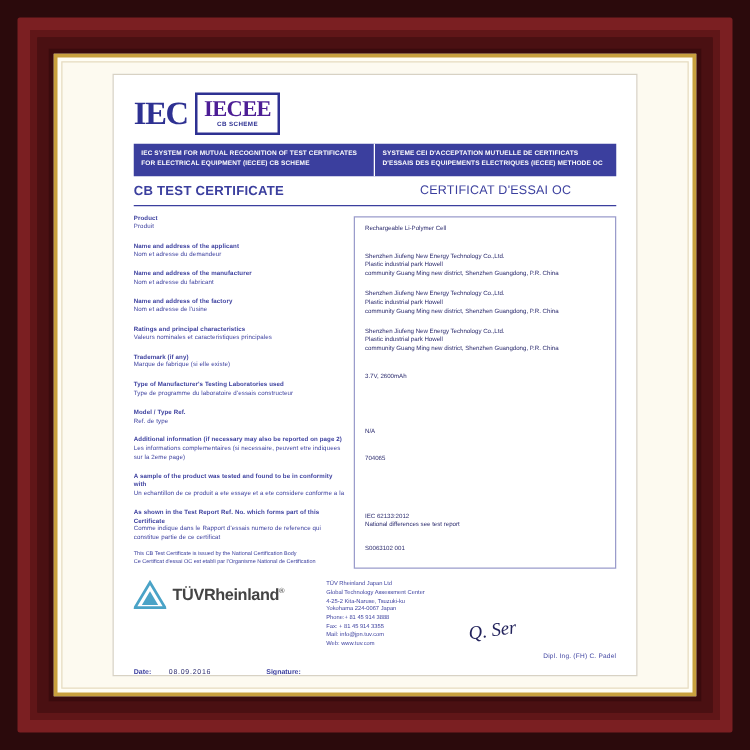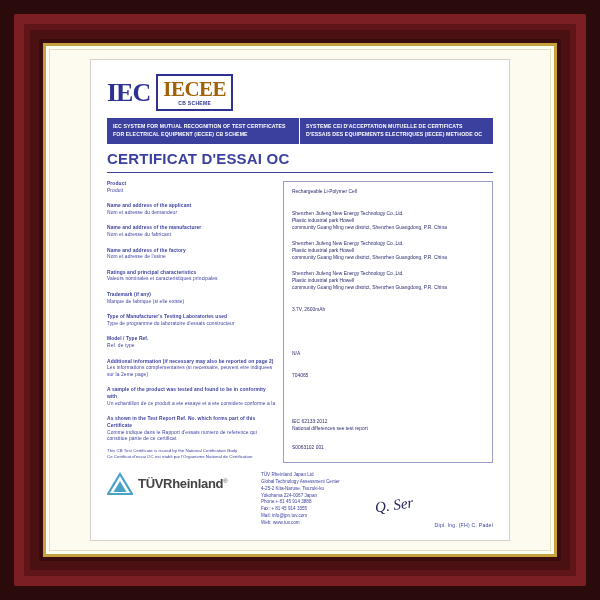--- a/index.html
+++ b/index.html
@@ -89,22 +89,22 @@
   }
   .iecee-box {
     border: 2px solid #2e3192;
     padding: 2px 5px 3px 5px;
     text-align: center;
     line-height: 1.05;
   }
   .iecee-top {
     font-family: "Liberation Serif", serif;
     font-weight: bold;
-    font-size: 21px;
-    color: #a16207;
+    font-size: 18px;
+    color: #4c1d95;
     letter-spacing: -0.5px;
   }
   .iecee-sub {
     font-size: 5px;
     color: #2e3192;
     font-weight: bold;
     letter-spacing: 0.3px;
     margin-top: 1px;
   }
   .ref-wrap {
@@ -157,24 +157,24 @@
   }
   .title-en {
     flex: 1 1 50%;
     font-size: 10.5px;
     font-weight: bold;
     color: #3b3f9e;
     letter-spacing: 0.2px;
   }
   .title-fr {
     flex: 1 1 50%;
-    font-size: 15px;
-    font-weight: bold;
-    color: #3b3f9e;
-    text-align: left;
+    font-size: 10px;
+    font-weight: normal;
+    color: #3b3f9e;
+    text-align: center;
     letter-spacing: 0.2px;
   }
 
   
   .body {
     display: flex;
     margin-top: 8px;
     height: 282px;
   }
   .labels {
@@ -311,20 +311,21 @@
                 </div>
               </div>
             </div>
 
             <div class="band">
               <div>IEC SYSTEM FOR MUTUAL RECOGNITION OF TEST CERTIFICATES FOR ELECTRICAL EQUIPMENT (IECEE) CB SCHEME</div>
               <div>SYSTEME CEI D'ACCEPTATION MUTUELLE DE CERTIFICATS D'ESSAIS DES EQUIPEMENTS ELECTRIQUES (IECEE) METHODE OC</div>
             </div>
 
             <div class="titles">
+              <div class="title-en">CB TEST CERTIFICATE</div>
               <div class="title-fr">CERTIFICAT D'ESSAI OC</div>
             </div>
 
             <div class="body">
               <div class="labels">
                 <div class="lrow">
                   <span class="en">Product</span>
                   <span class="fr">Produit</span>
                 </div>
                 <div class="lrow">

